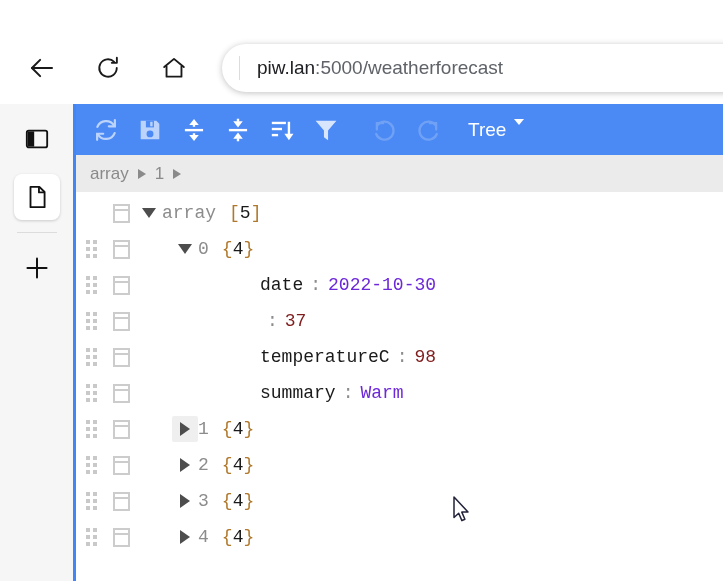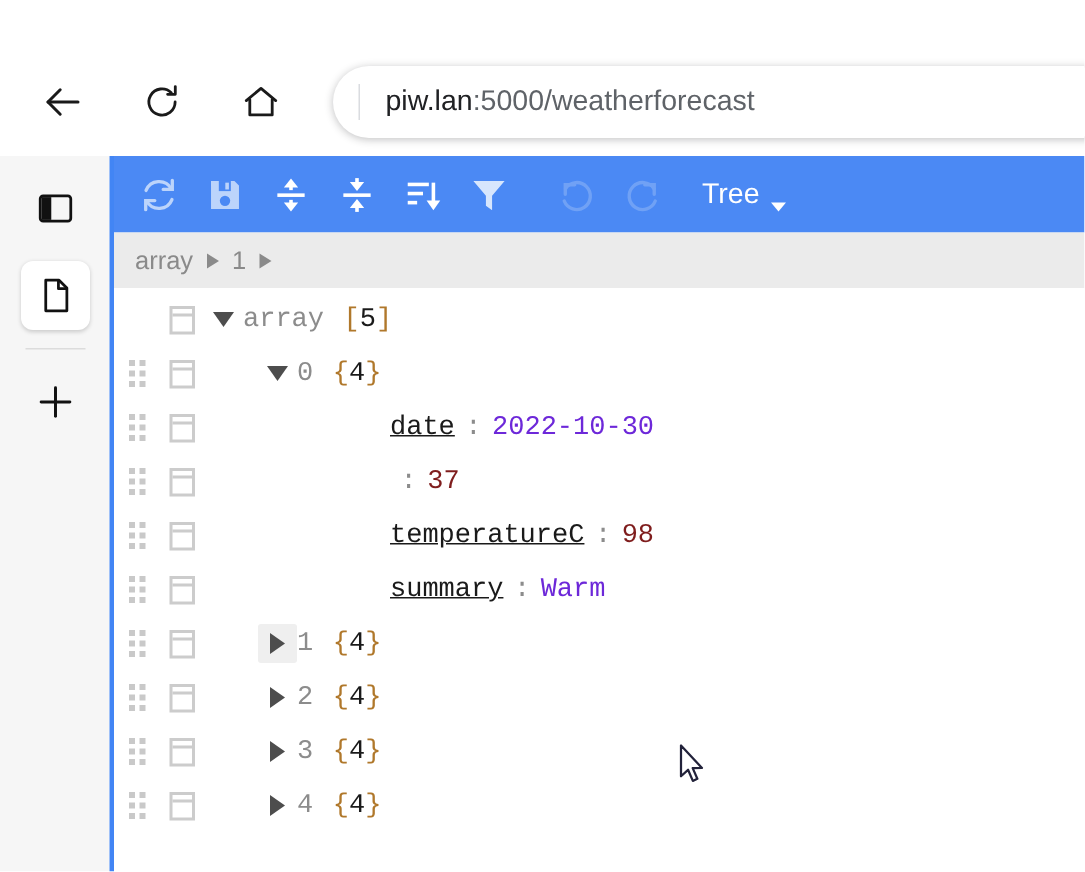--- a/index.html
+++ b/index.html
@@ -165,21 +165,21 @@
     justify-content: center;
     cursor: pointer;
     flex: 0 0 auto;
   }
   .tb-btn.dim { opacity: 0.45; }
 
   .tb-gap { width: 14px; flex: 0 0 auto; }
 
   .mode-select {
     display: flex;
-    align-items: flex-end;
+    align-items: flex-start;
     gap: 8px;
     margin-left: 18px;
     cursor: pointer;
     flex: 0 0 auto;
   }
   .mode-label {
     color: #ffffff;
     font-size: 19px;
     font-family: "Liberation Sans", sans-serif;
   }
@@ -287,21 +287,21 @@
   }
   .tri-right {
     width: 0; height: 0;
     border-top: 7px solid transparent;
     border-bottom: 7px solid transparent;
     border-left: 10px solid #4d4d4d;
   }
 
   .indent { flex: 0 0 auto; }
 
-  .key        { color: #1a1a1a; text-decoration: underline; }
+  .key        { color: #1a1a1a; }
   .key-muted  { color: #8c8c8c; }
   .colon      { color: #8c8c8c; padding: 0 7px; }
   .val-str    { color: #6d28d9; }
   .val-num    { color: #7f1d1d; }
   .count      { color: #b0782b; }
   .count b    { color: #1a1a1a; font-weight: normal; }
   .gap-sm     { display: inline-block; width: 13px; }
 
   
   .cursor {

